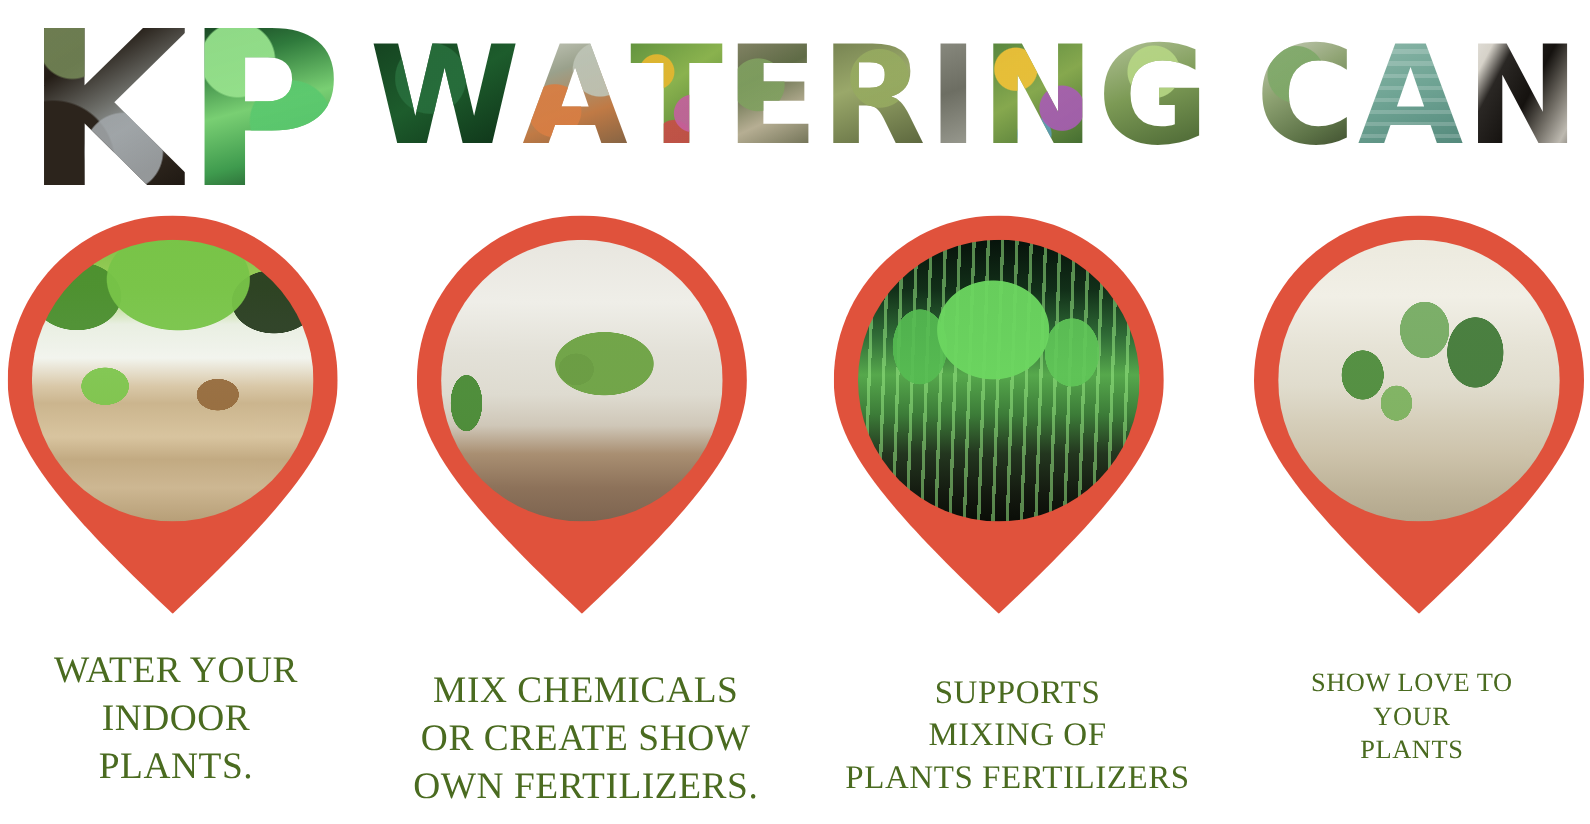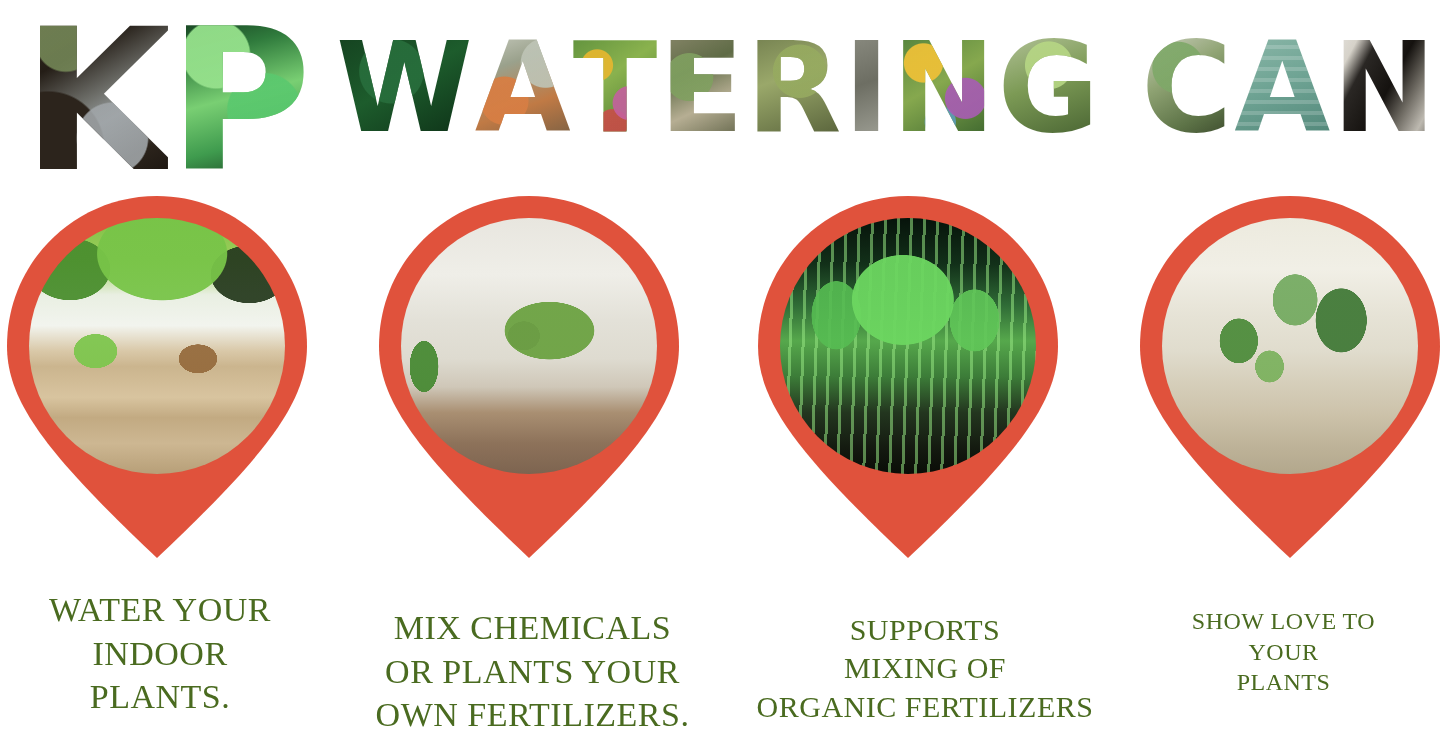--- a/index.html
+++ b/index.html
@@ -269,22 +269,22 @@
     </svg>
   </div>
   <div class="pin-photo ph-interior"></div>
 </div>
 
 <div class="caption" style="left:0px; top:588px; width:320px; font-size:34px;text-align:center;">WATER YOUR
 INDOOR
 PLANTS.</div>
 
 <div class="caption" style="left:355px; top:606px; width:355px; font-size:34px;">MIX CHEMICALS
-OR PLANTS YOUR
+OR CREATE SHOW
 OWN FERTILIZERS.</div>
 
 <div class="caption" style="left:745px; top:611px; width:360px; font-size:30px;">SUPPORTS
 MIXING OF
-ORGANIC FERTILIZERS</div>
+PLANTS FERTILIZERS</div>
 
 <div class="caption" style="left:1122px; top:606px; width:323px; font-size:24px;">SHOW LOVE TO
 YOUR
 PLANTS</div>
 
 </body></html>

